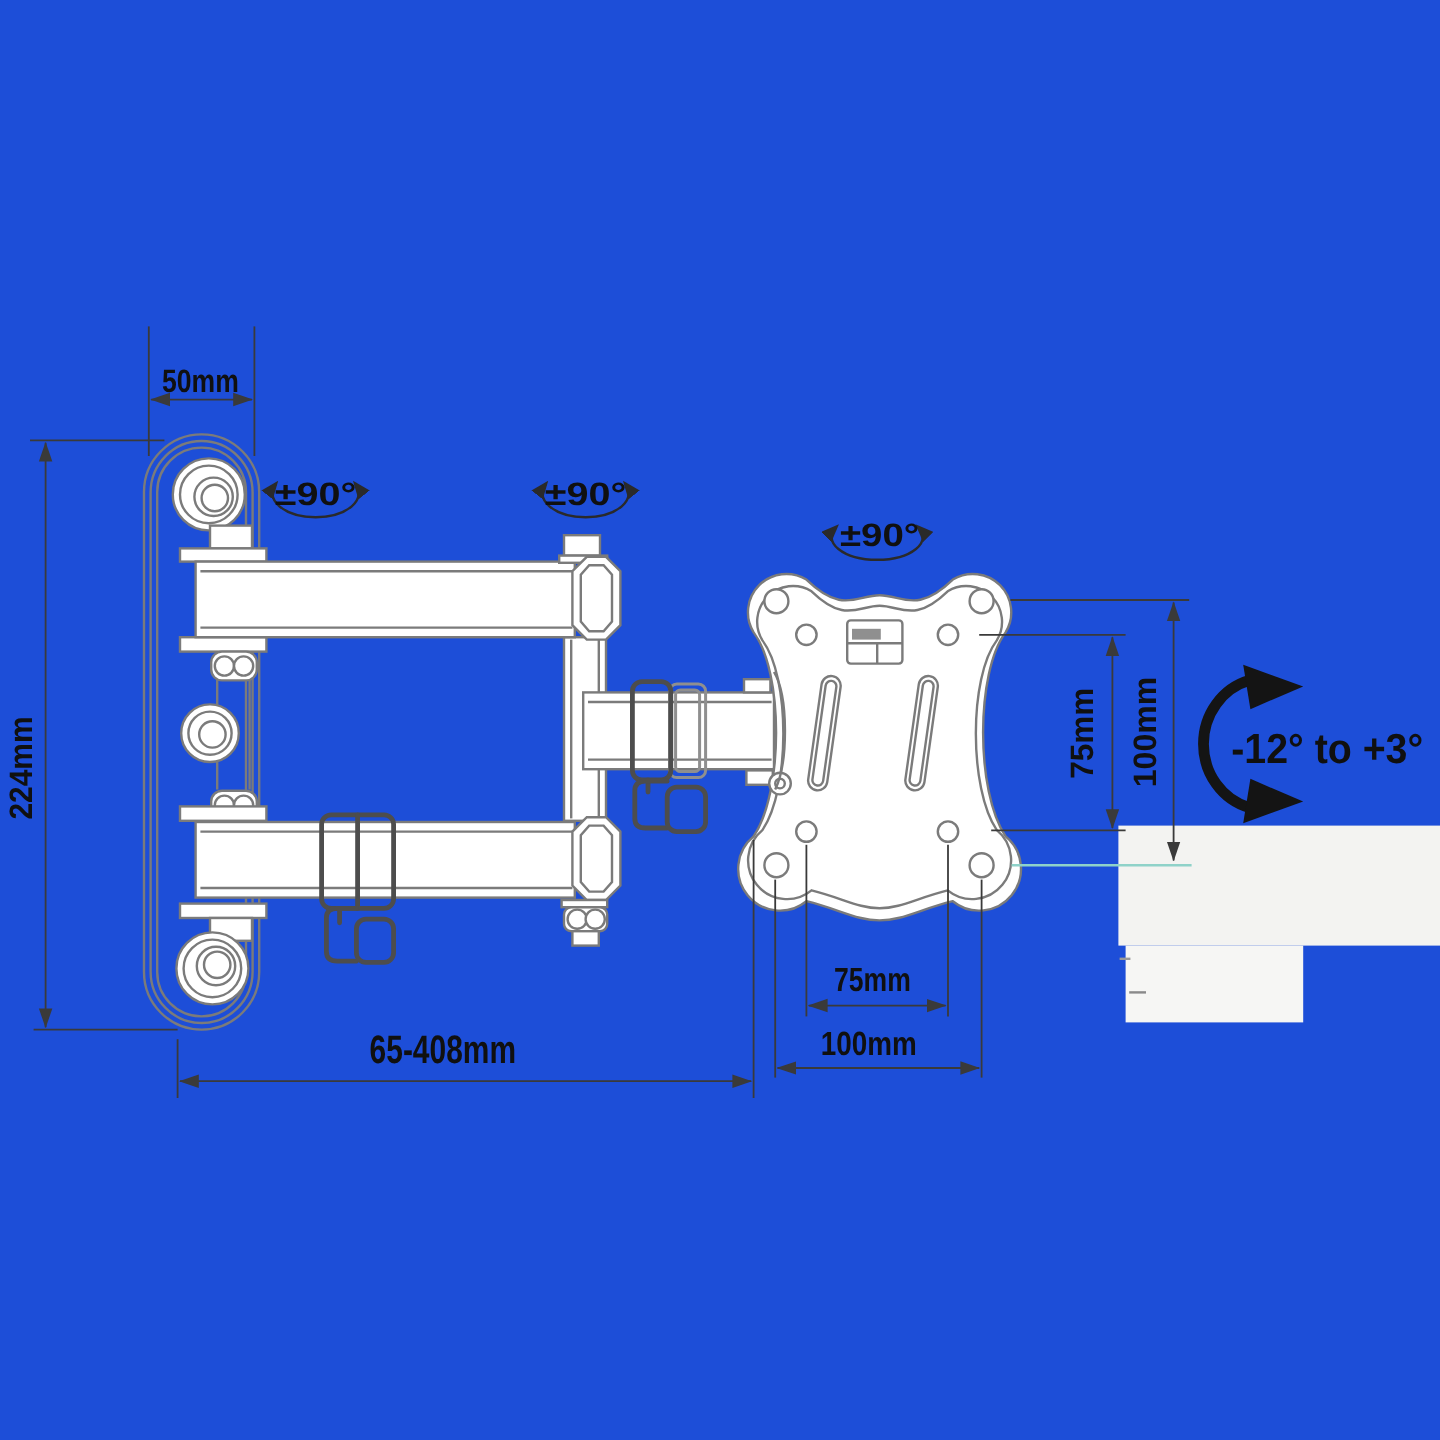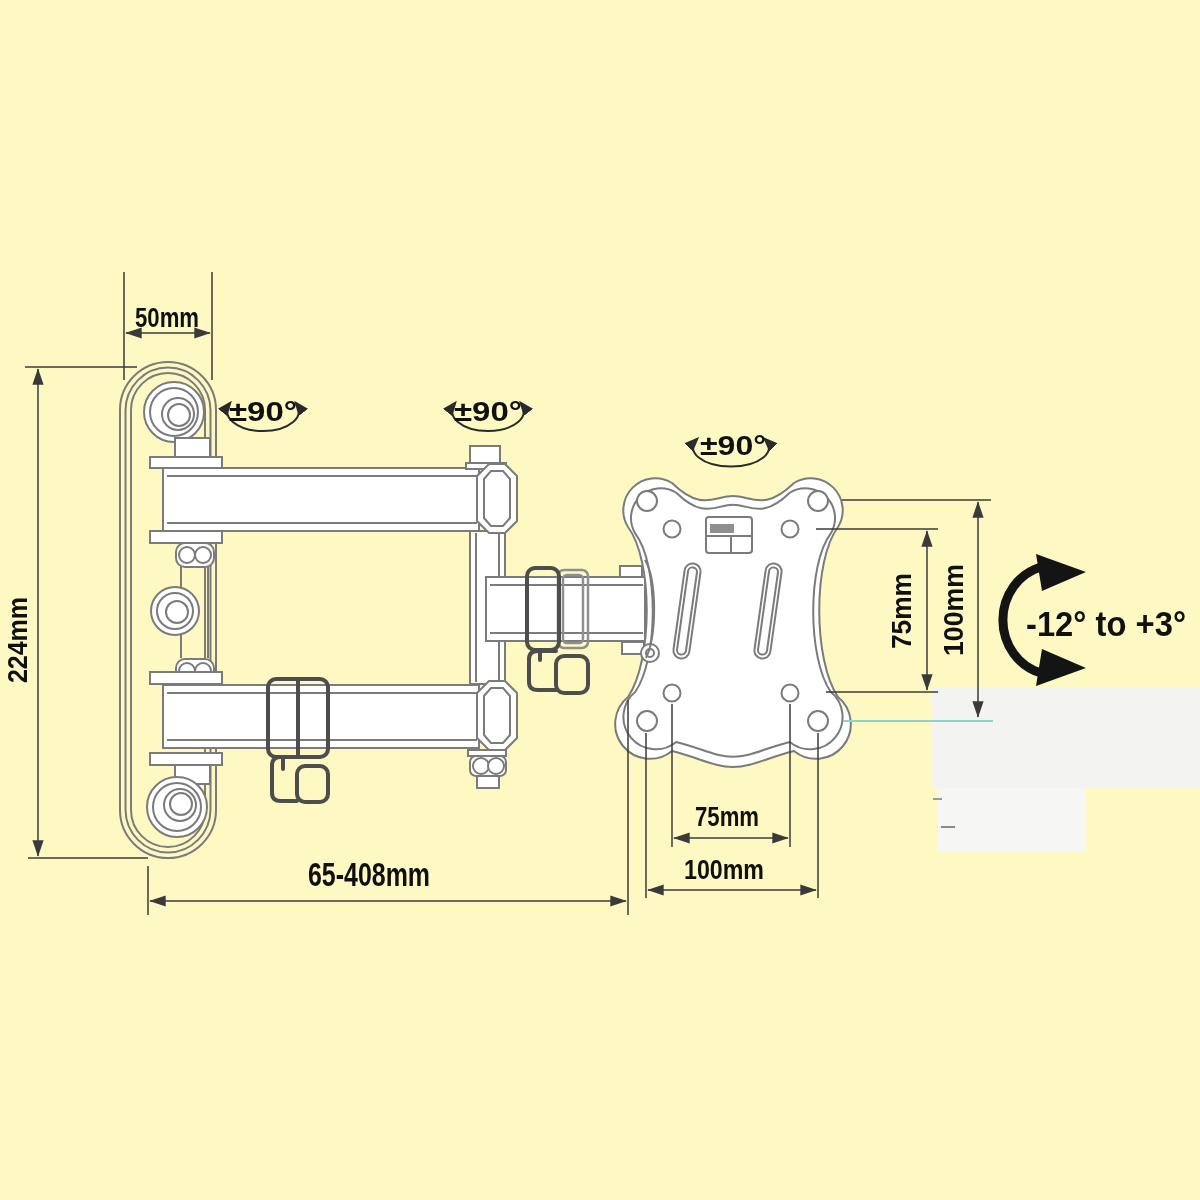--- a/index.html
+++ b/index.html
@@ -1,16 +1,16 @@
 <!DOCTYPE html>
 <html><head>
 <meta charset="utf-8">
 <style>
   html,body{margin:0;padding:0;background:#ffffff;}
-  .page{position:relative;width:1200px;height:1200px;background:#fef9c3;overflow:hidden;}
+  .page{position:relative;width:1200px;height:1200px;background:#1d4ed8;overflow:hidden;}
   svg{display:block;}
   text{font-family:"Liberation Sans","DejaVu Sans",sans-serif;font-weight:bold;fill:#101010;}
   .dimtxt{font-size:28px;}
   .dimtxt-sm{font-size:27px;}
   .dimtxt-lg{font-size:33px;}
   .tilttxt{font-size:35px;}
   .rottxt{font-size:27px;}
 </style>
 </head>
 <body>

